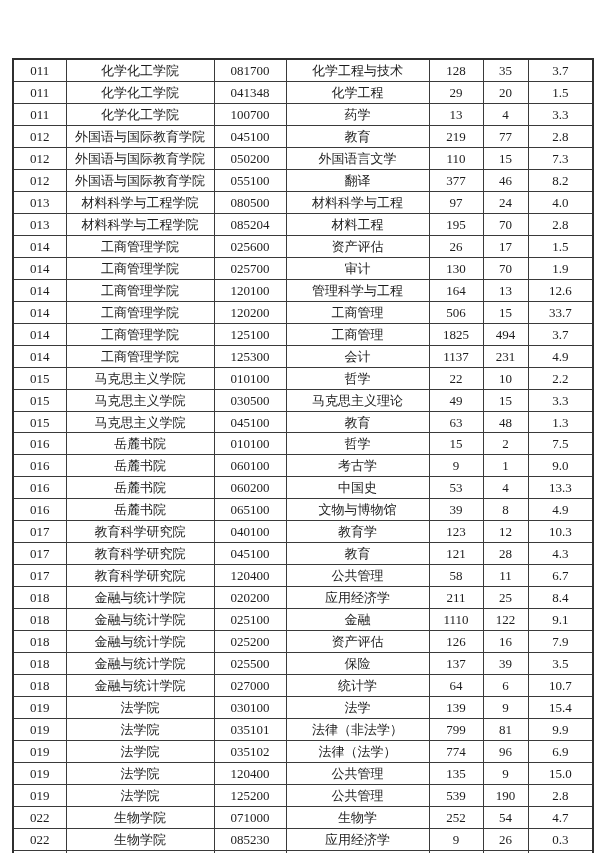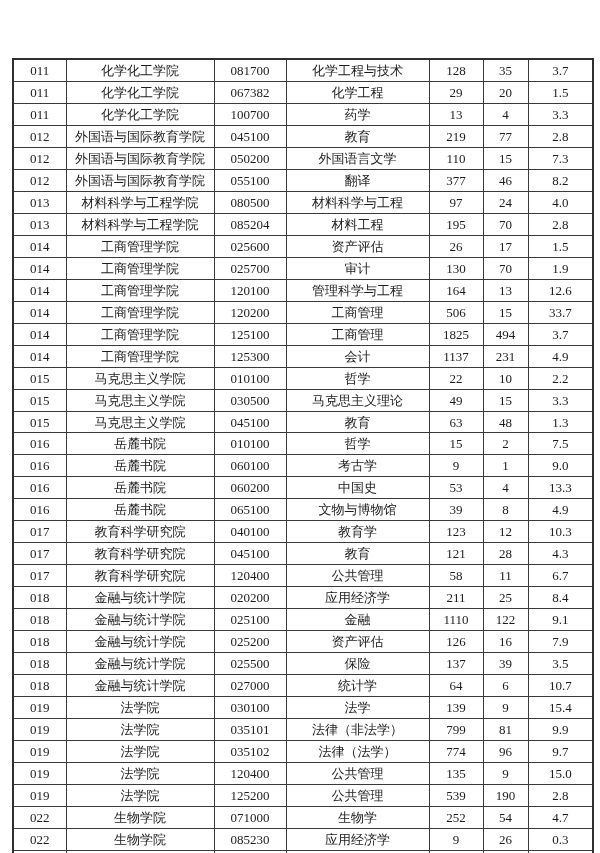--- a/index.html
+++ b/index.html
@@ -61,21 +61,21 @@
           <td>化学化工学院</td>
           <td>081700</td>
           <td>化学工程与技术</td>
           <td>128</td>
           <td>35</td>
           <td>3.7</td>
         </tr>
         <tr>
           <td>011</td>
           <td>化学化工学院</td>
-          <td>067382</td>
+          <td>041348</td>
           <td>化学工程</td>
           <td>29</td>
           <td>20</td>
           <td>1.5</td>
         </tr>
         <tr>
           <td>011</td>
           <td>化学化工学院</td>
           <td>100700</td>
           <td>药学</td>
@@ -335,21 +335,21 @@
           <td>81</td>
           <td>9.9</td>
         </tr>
         <tr>
           <td>019</td>
           <td>法学院</td>
           <td>035102</td>
           <td>法律（法学）</td>
           <td>774</td>
           <td>96</td>
-          <td>9.7</td>
+          <td>6.9</td>
         </tr>
         <tr>
           <td>019</td>
           <td>法学院</td>
           <td>120400</td>
           <td>公共管理</td>
           <td>135</td>
           <td>9</td>
           <td>15.0</td>
         </tr>

